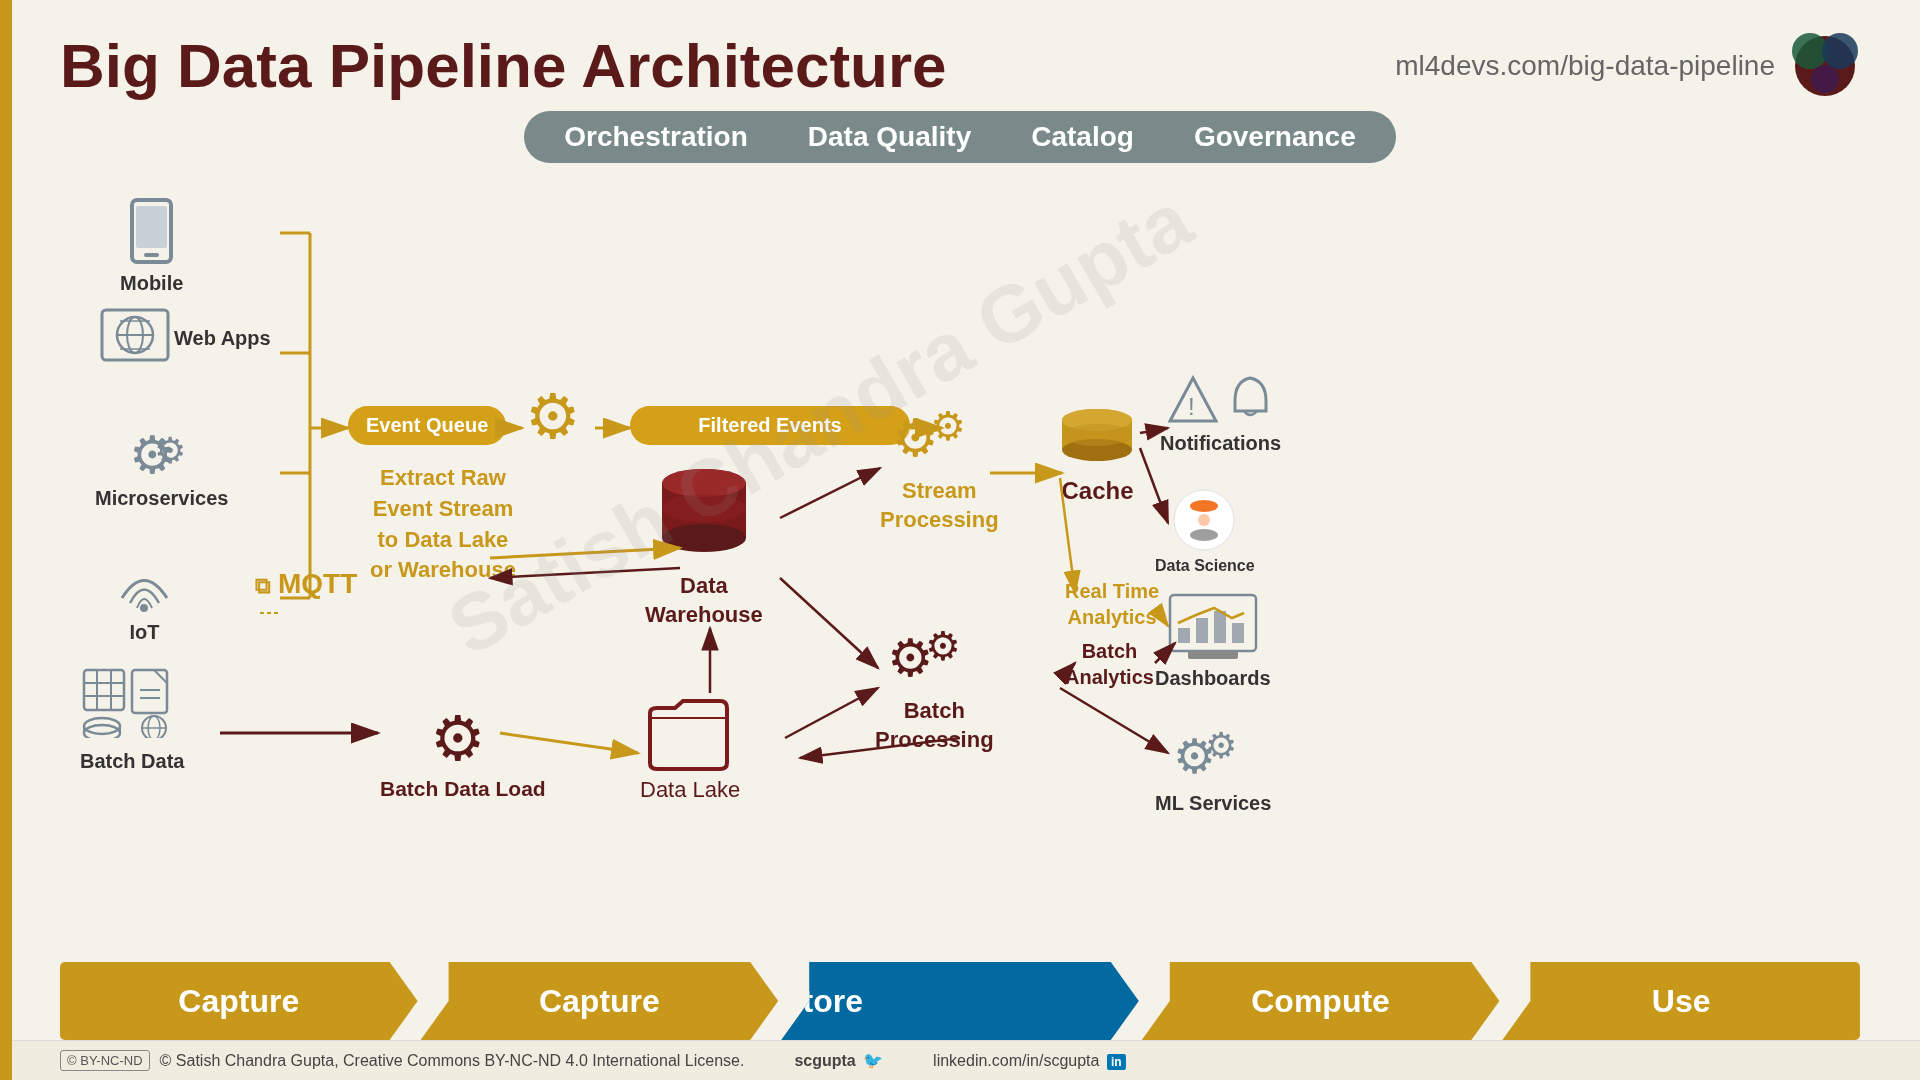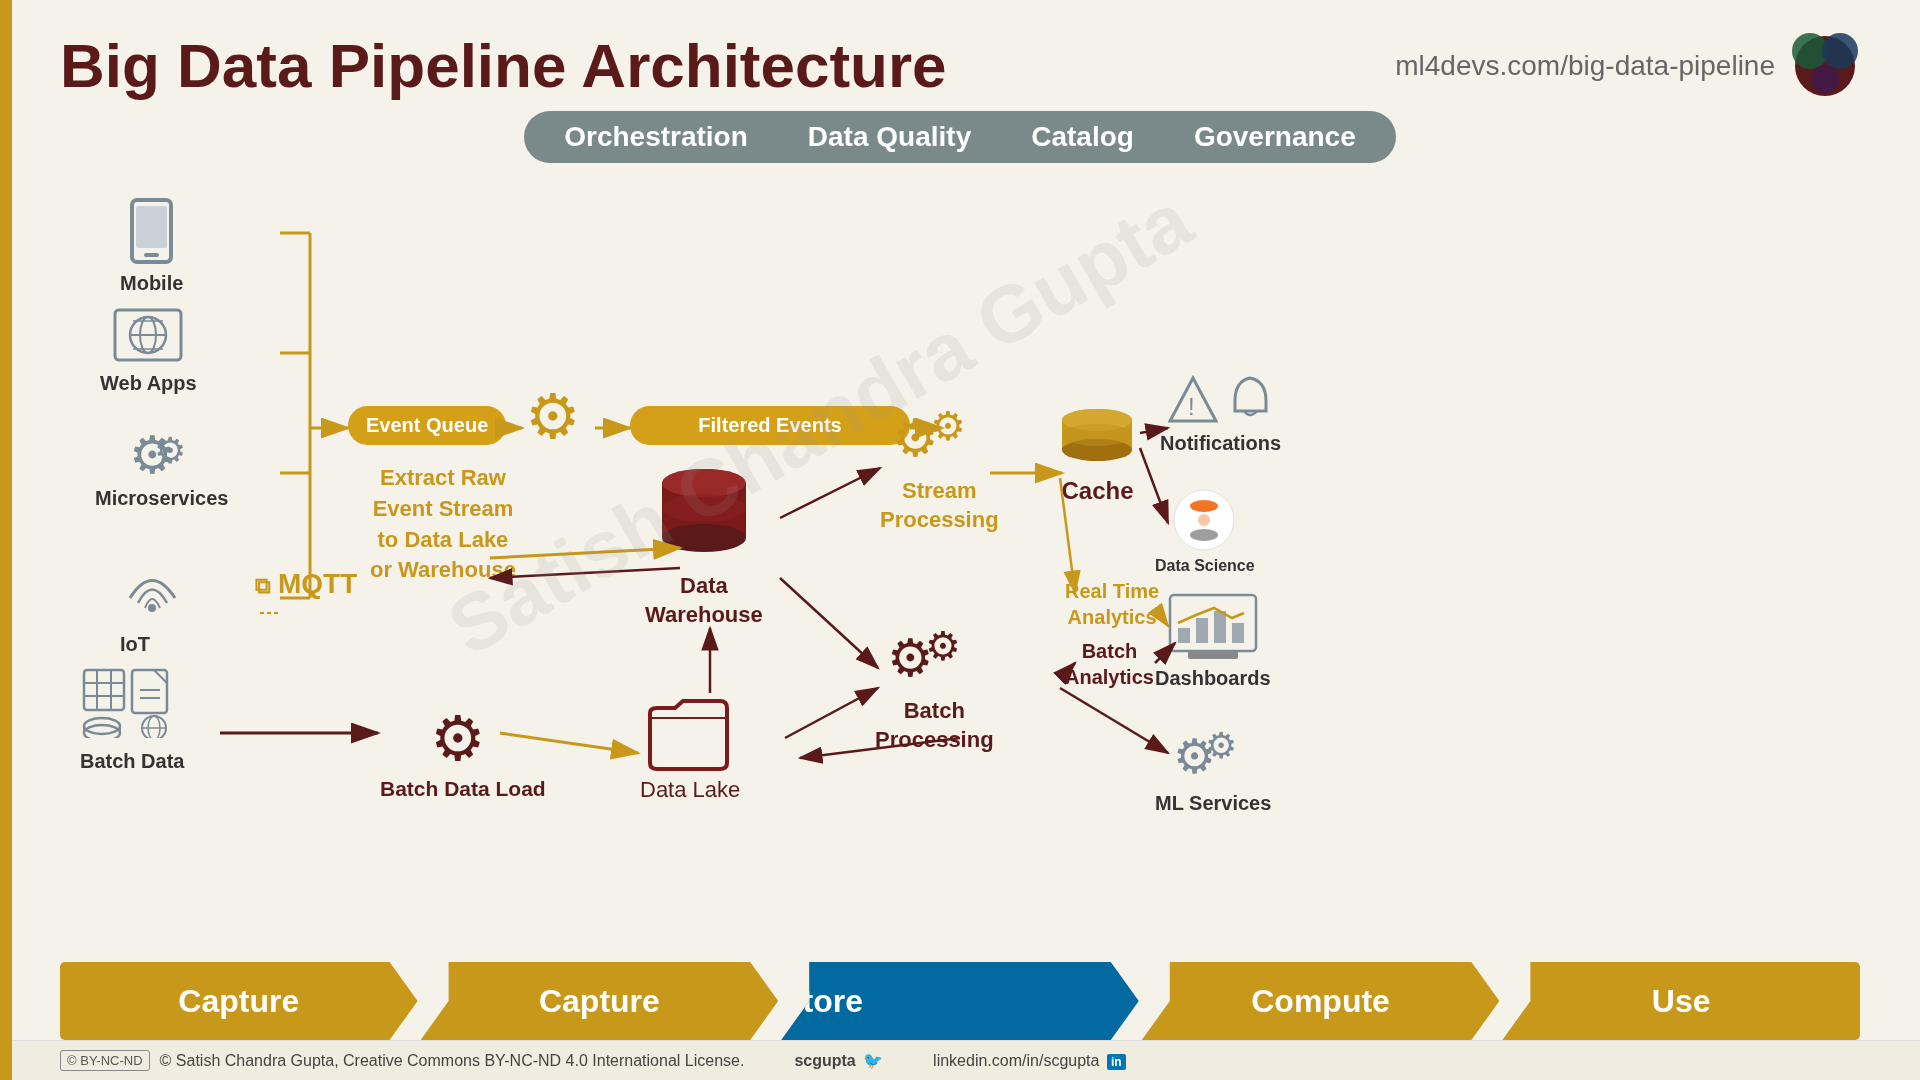--- a/index.html
+++ b/index.html
@@ -181,41 +181,41 @@
 
   <div style="position:absolute;left:120px;top:20px;display:flex;flex-direction:column;align-items:center;gap:4px;">
     <svg width="55" height="70" viewBox="0 0 55 70">
       <rect x="8" y="2" width="39" height="62" rx="5" fill="none" stroke="#7a8a96" stroke-width="4"></rect>
       <rect x="20" y="55" width="15" height="4" rx="2" fill="#7a8a96"></rect>
       <rect x="12" y="8" width="31" height="42" rx="2" fill="#c8d0d8"></rect>
     </svg>
     <span style="font-weight:bold;font-size:20px;color:#333;">Mobile</span>
   </div>
 
-  <div style="position:absolute;left:100px;top:130px;display:flex;flex-direction:column;align-items:center;gap:4px;">
+  <div style="position:absolute;left:100px;top:130px;display:flex;flex-direction:row;align-items:center;gap:4px;">
     <svg width="70" height="60" viewBox="0 0 70 60">
       <rect x="2" y="2" width="66" height="50" rx="4" fill="none" stroke="#7a8a96" stroke-width="3"></rect>
       <circle cx="35" cy="27" r="18" fill="none" stroke="#7a8a96" stroke-width="2.5"></circle>
       <ellipse cx="35" cy="27" rx="8" ry="18" fill="none" stroke="#7a8a96" stroke-width="2"></ellipse>
       <line x1="17" y1="27" x2="53" y2="27" stroke="#7a8a96" stroke-width="2"></line>
       <line x1="20" y1="13" x2="50" y2="13" stroke="#7a8a96" stroke-width="1.5"></line>
       <line x1="20" y1="41" x2="50" y2="41" stroke="#7a8a96" stroke-width="1.5"></line>
     </svg>
     <span style="font-weight:bold;font-size:20px;color:#333;">Web Apps</span>
   </div>
 
   <div style="position:absolute;left:95px;top:245px;display:flex;flex-direction:column;align-items:center;gap:4px;">
     <svg width="75" height="60" viewBox="0 0 75 60">
       <text x="5" y="50" font-size="52" fill="#7a8a96">⚙</text>
       <text x="30" y="40" font-size="36" fill="#7a8a96">⚙</text>
     </svg>
     <span style="font-weight:bold;font-size:20px;color:#333;">Microservices</span>
   </div>
 
-  <div style="position:absolute;left:120px;top:380px;display:flex;flex-direction:column;gap:20px;">
+  <div style="position:absolute;left:112px;top:380px;display:flex;flex-direction:column;align-items:center;gap:8px;">
     <svg width="65" height="55" viewBox="0 0 65 55">
       <path d="M10 40 Q32 5 55 40" fill="none" stroke="#7a8a96" stroke-width="3"></path>
       <path d="M18 45 Q32 18 47 45" fill="none" stroke="#7a8a96" stroke-width="2.5"></path>
       <path d="M25 50 Q32 32 40 50" fill="none" stroke="#7a8a96" stroke-width="2"></path>
       <circle cx="32" cy="50" r="4" fill="#7a8a96"></circle>
     </svg>
     <span style="font-weight:bold;font-size:20px;color:#333;">IoT</span>
   </div>
 
   <div class="mqtt-logo">

